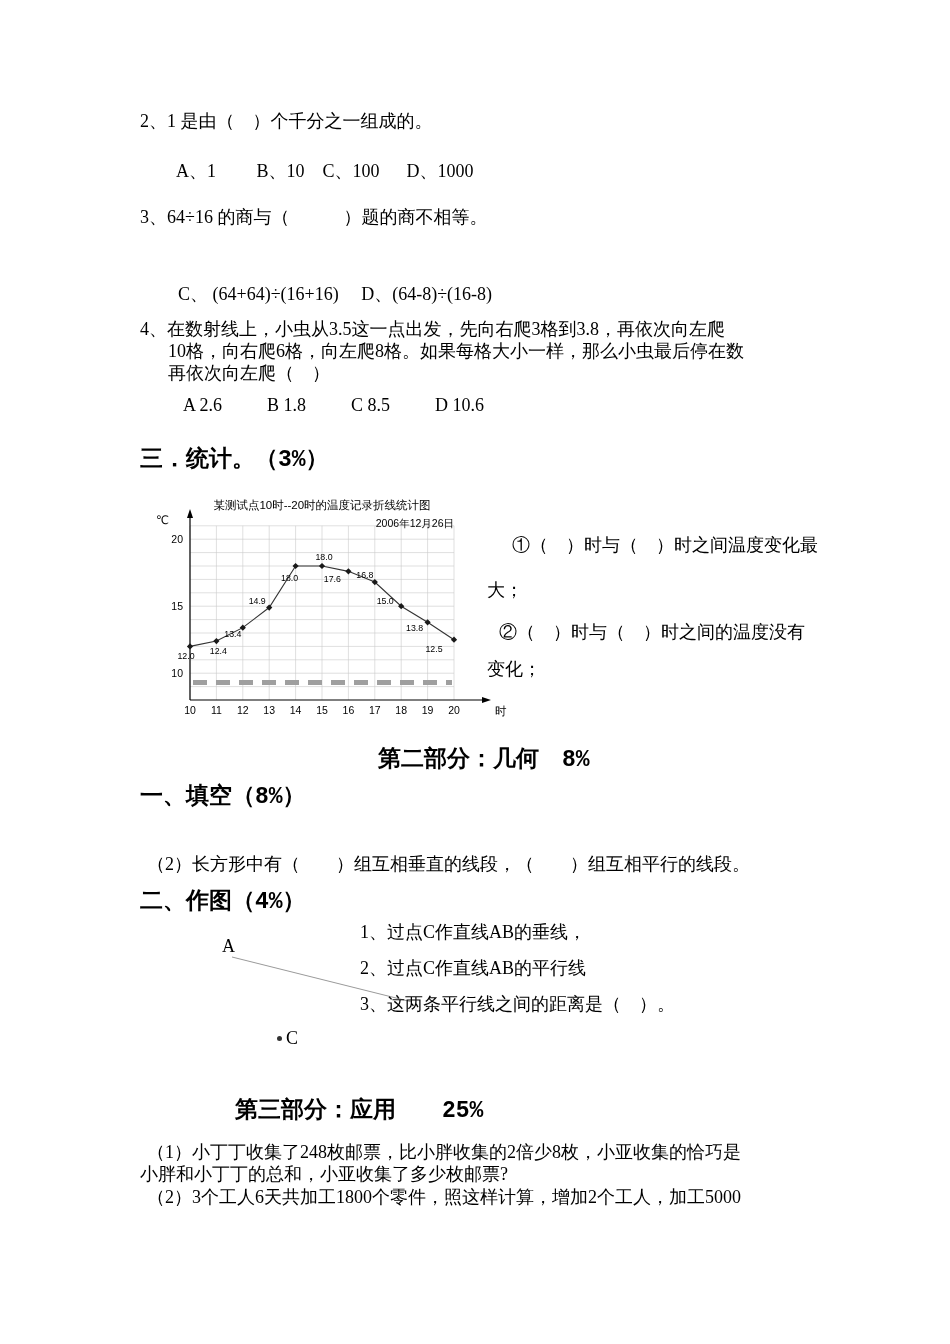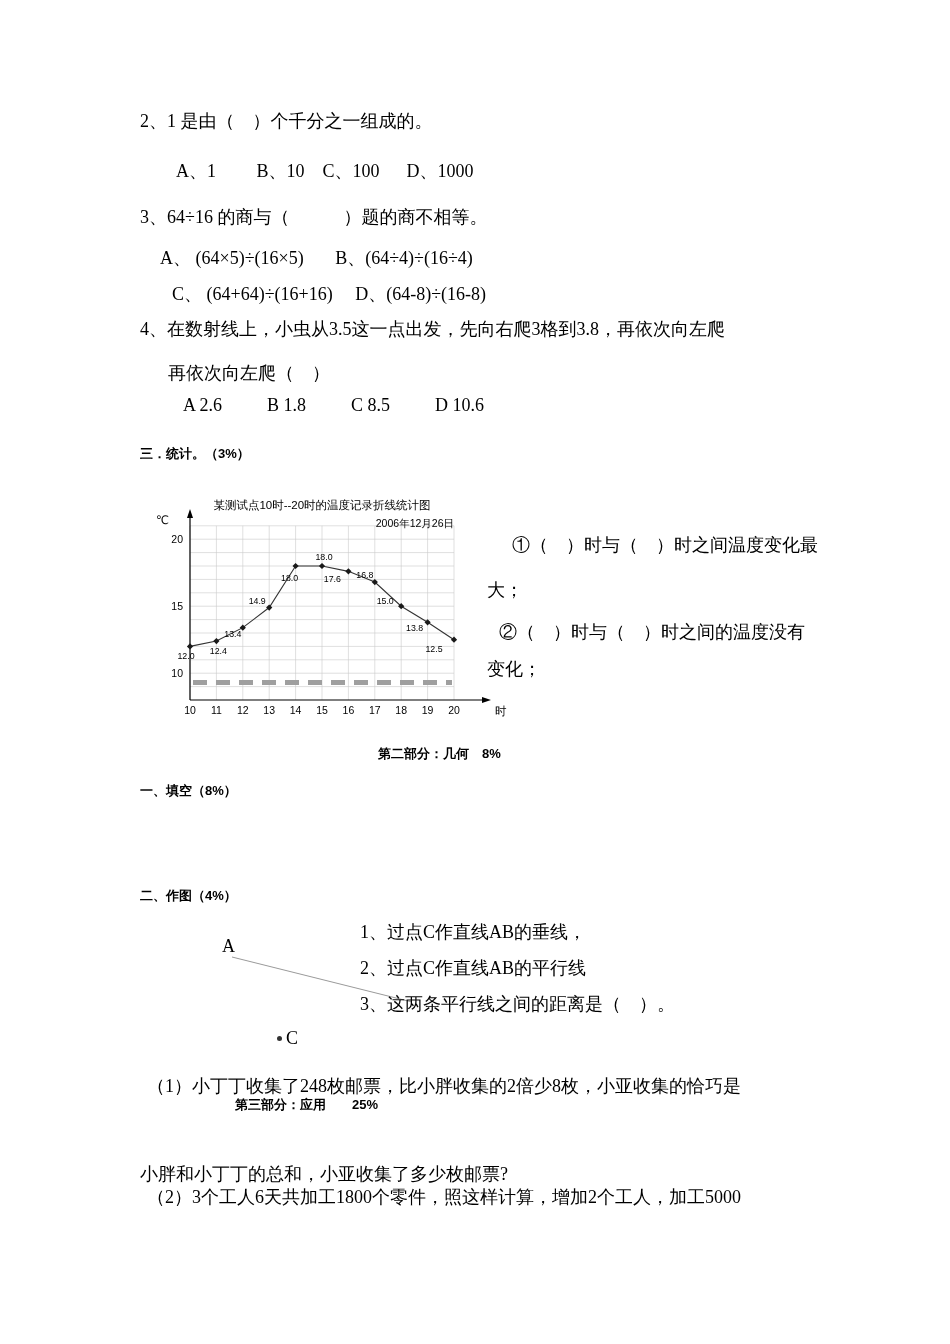--- a/index.html
+++ b/index.html
@@ -1,34 +1,34 @@
 <!DOCTYPE html>
 <html><head>
 <meta charset="utf-8">
 <style>
   html,body{margin:0;padding:0;background:#ffffff;}
   .page{position:relative;width:950px;height:1344px;background:#fff;
         font-family:"Liberation Serif","DejaVu Serif",serif;color:#000;overflow:hidden;}
   .t{position:absolute;font-size:18px;line-height:1.25;white-space:pre;}
-  .b{font-family:Liberation Sans, sans-serif;font-weight:700;font-size:13px;}
+  .b{font-family:Liberation Mono, monospace;font-weight:700;font-size:23px;}
   .abs{position:absolute;}
   .dot{position:absolute;width:5px;height:5px;border-radius:50%;background:#333;}
   svg text{font-family:"Liberation Sans","DejaVu Sans",sans-serif;fill:#000;}
 </style>
 </head>
 <body>
 
 <div class="page">
 
   <div class="t" style="left:140px;top:110px">2、1 是由（　）个千分之一组成的。</div>
   <div class="t" style="left:176px;top:160px">A、1         B、10    C、100      D、1000</div>
   <div class="t" style="left:140px;top:206px">3、64÷16 的商与（　　　）题的商不相等。</div>
-  <div class="t" style="left:160px;top:247px">A、 (64×5)÷(16×5)       B、(64÷4)÷(16÷4)</div>
-  <div class="t" style="left:172px;top:283px">C、 (64+64)÷(16+16)     D、(64-8)÷(16-8)</div>
+  <div class="t" style="left:178px;top:283px">C、 (64+64)÷(16+16)     D、(64-8)÷(16-8)</div>
   <div class="t" style="left:140px;top:318px">4、在数射线上，小虫从3.5这一点出发，先向右爬3格到3.8，再依次向左爬</div>
+  <div class="t" style="left:168px;top:340px">10格，向右爬6格，向左爬8格。如果每格大小一样，那么小虫最后停在数</div>
   <div class="t" style="left:168px;top:362px">再依次向左爬（　）</div>
   <div class="t" style="left:183px;top:394px">A 2.6          B 1.8          C 8.5          D 10.6</div>
 
   <div class="t b" style="left:140px;top:446px">三．统计。（3%）</div>
 
   <div class="abs" style="left:148px;top:498px">
     <svg id="temp-chart-svg" width="370" height="230" viewBox="0 0 370 230">
         <line x1="42" y1="188.6" x2="306" y2="188.6" stroke="#c9c9c9" stroke-width="0.6"></line>
         <line x1="42" y1="175.2" x2="306" y2="175.2" stroke="#c9c9c9" stroke-width="0.6"></line>
         <line x1="42" y1="161.8" x2="306" y2="161.8" stroke="#c9c9c9" stroke-width="0.6"></line>
@@ -102,31 +102,32 @@
       </svg>
   </div>
 
   <div class="t" style="left:512px;top:534px">①（　）时与（　）时之间温度变化最</div>
   <div class="t" style="left:487px;top:579px">大；</div>
   <div class="t" style="left:499px;top:621px">②（　）时与（　）时之间的温度没有</div>
   <div class="t" style="left:487px;top:658px">变化；</div>
 
   <div class="t b" style="left:378px;top:746px">第二部分：几何　8%</div>
   <div class="t b" style="left:140px;top:783px">一、填空（8%）</div>
+  <div class="t" style="left:147px;top:853px">（2）长方形中有（　　）组互相垂直的线段，（　　）组互相平行的线段。</div>
   <div class="t b" style="left:140px;top:888px">二、作图（4%）</div>
 
   <div class="t" style="left:222px;top:935px">A</div>
   <svg class="abs" style="left:170px;top:945px" width="270" height="110">
     <line x1="62" y1="12" x2="242" y2="57" stroke="#9a9a9a" stroke-width="1"></line>
   </svg>
   <div class="dot" style="left:277px;top:1036px"></div>
   <div class="t" style="left:286px;top:1027px">C</div>
 
   <div class="t" style="left:360px;top:921px">1、过点C作直线AB的垂线，</div>
   <div class="t" style="left:360px;top:957px">2、过点C作直线AB的平行线</div>
   <div class="t" style="left:360px;top:993px">3、这两条平行线之间的距离是（　）。</div>
 
   <div class="t b" style="left:235px;top:1097px">第三部分：应用　　25%</div>
-  <div class="t" style="left:147px;top:1075px">（1）小丁丁收集了248枚邮票，比小胖收集的2倍少8枚，小亚收集的恰巧是</div>
+  <div class="t" style="left:147px;top:1141px">（1）小丁丁收集了248枚邮票，比小胖收集的2倍少8枚，小亚收集的恰巧是</div>
   <div class="t" style="left:140px;top:1163px">小胖和小丁丁的总和，小亚收集了多少枚邮票?</div>
   <div class="t" style="left:147px;top:1186px">（2）3个工人6天共加工1800个零件，照这样计算，增加2个工人，加工5000</div>
 
 </div>
 
 </body></html>

